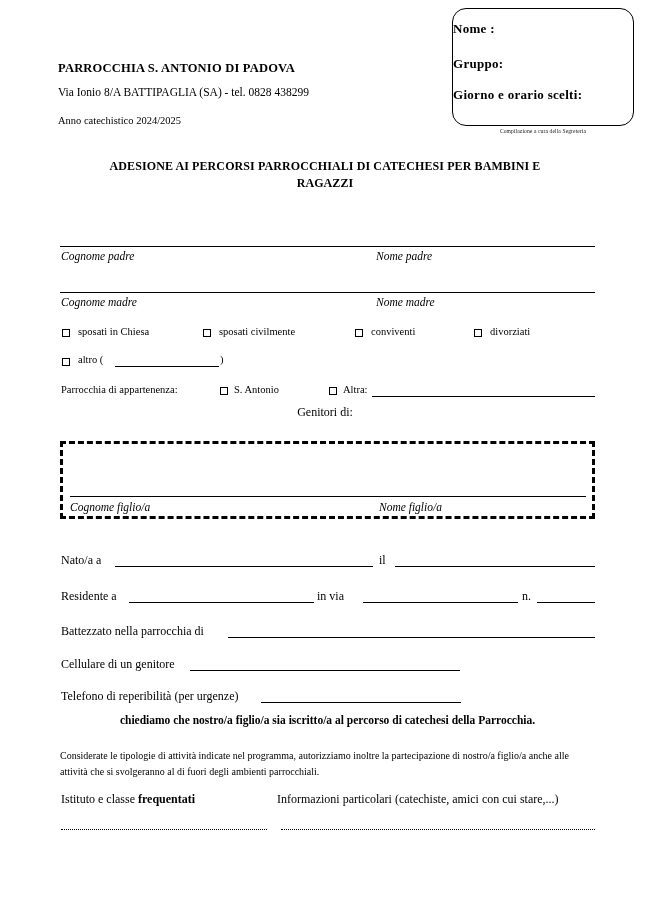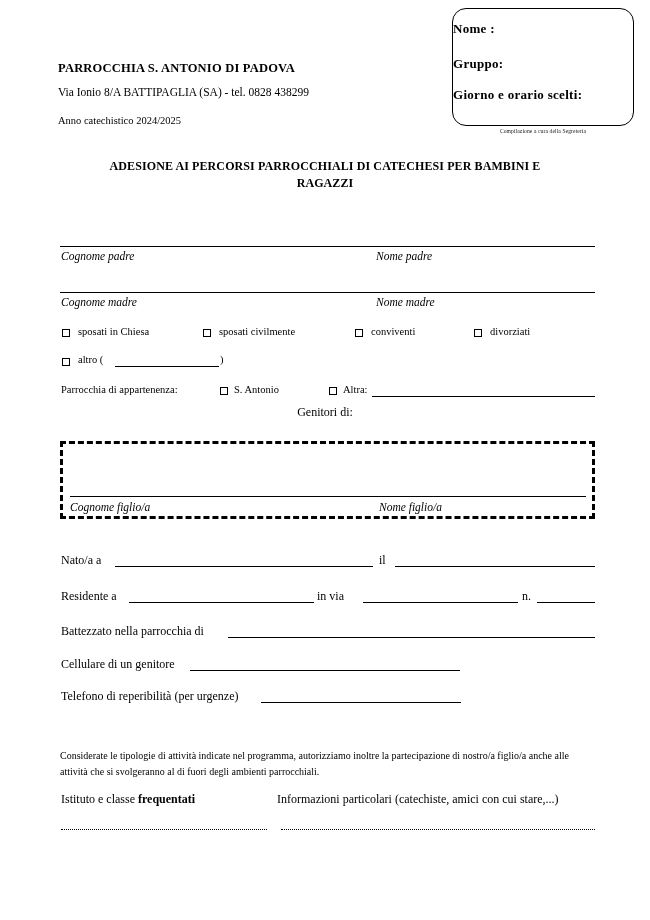--- a/index.html
+++ b/index.html
@@ -254,20 +254,21 @@
 
   <div class="label" style="left:61px; top:624px;">Battezzato nella parrocchia di</div>
   <div class="rule-thin" style="left:228px; top:637px; width:367px;"></div>
 
   <div class="label" style="left:61px; top:657px;">Cellulare di un genitore</div>
   <div class="rule-thin" style="left:190px; top:670px; width:270px;"></div>
 
   <div class="label" style="left:61px; top:689px;">Telefono di reperibilità (per urgenze)</div>
   <div class="rule-thin" style="left:261px; top:702px; width:200px;"></div>
 
+  <div class="bold-request">chiediamo che nostro/a figlio/a sia iscritto/a al percorso di catechesi della Parrocchia.</div>
   <div class="authorization">Considerate le tipologie di attività indicate nel programma, autorizziamo inoltre la partecipazione di nostro/a figlio/a anche alle attività che si svolgeranno al di fuori degli ambienti parrocchiali.</div>
 
   <div class="label" style="left:61px; top:792px;">
     <span>Istituto e classe </span><b>frequentati</b>
   </div>
   <div class="label" style="left:277px; top:792px;">Informazioni particolari (catechiste, amici con cui stare,...)</div>
 
   <div class="dotted-rule" style="left:61px; top:829px; width:206px;"></div>
   <div class="dotted-rule" style="left:281px; top:829px; width:314px;"></div>
 

